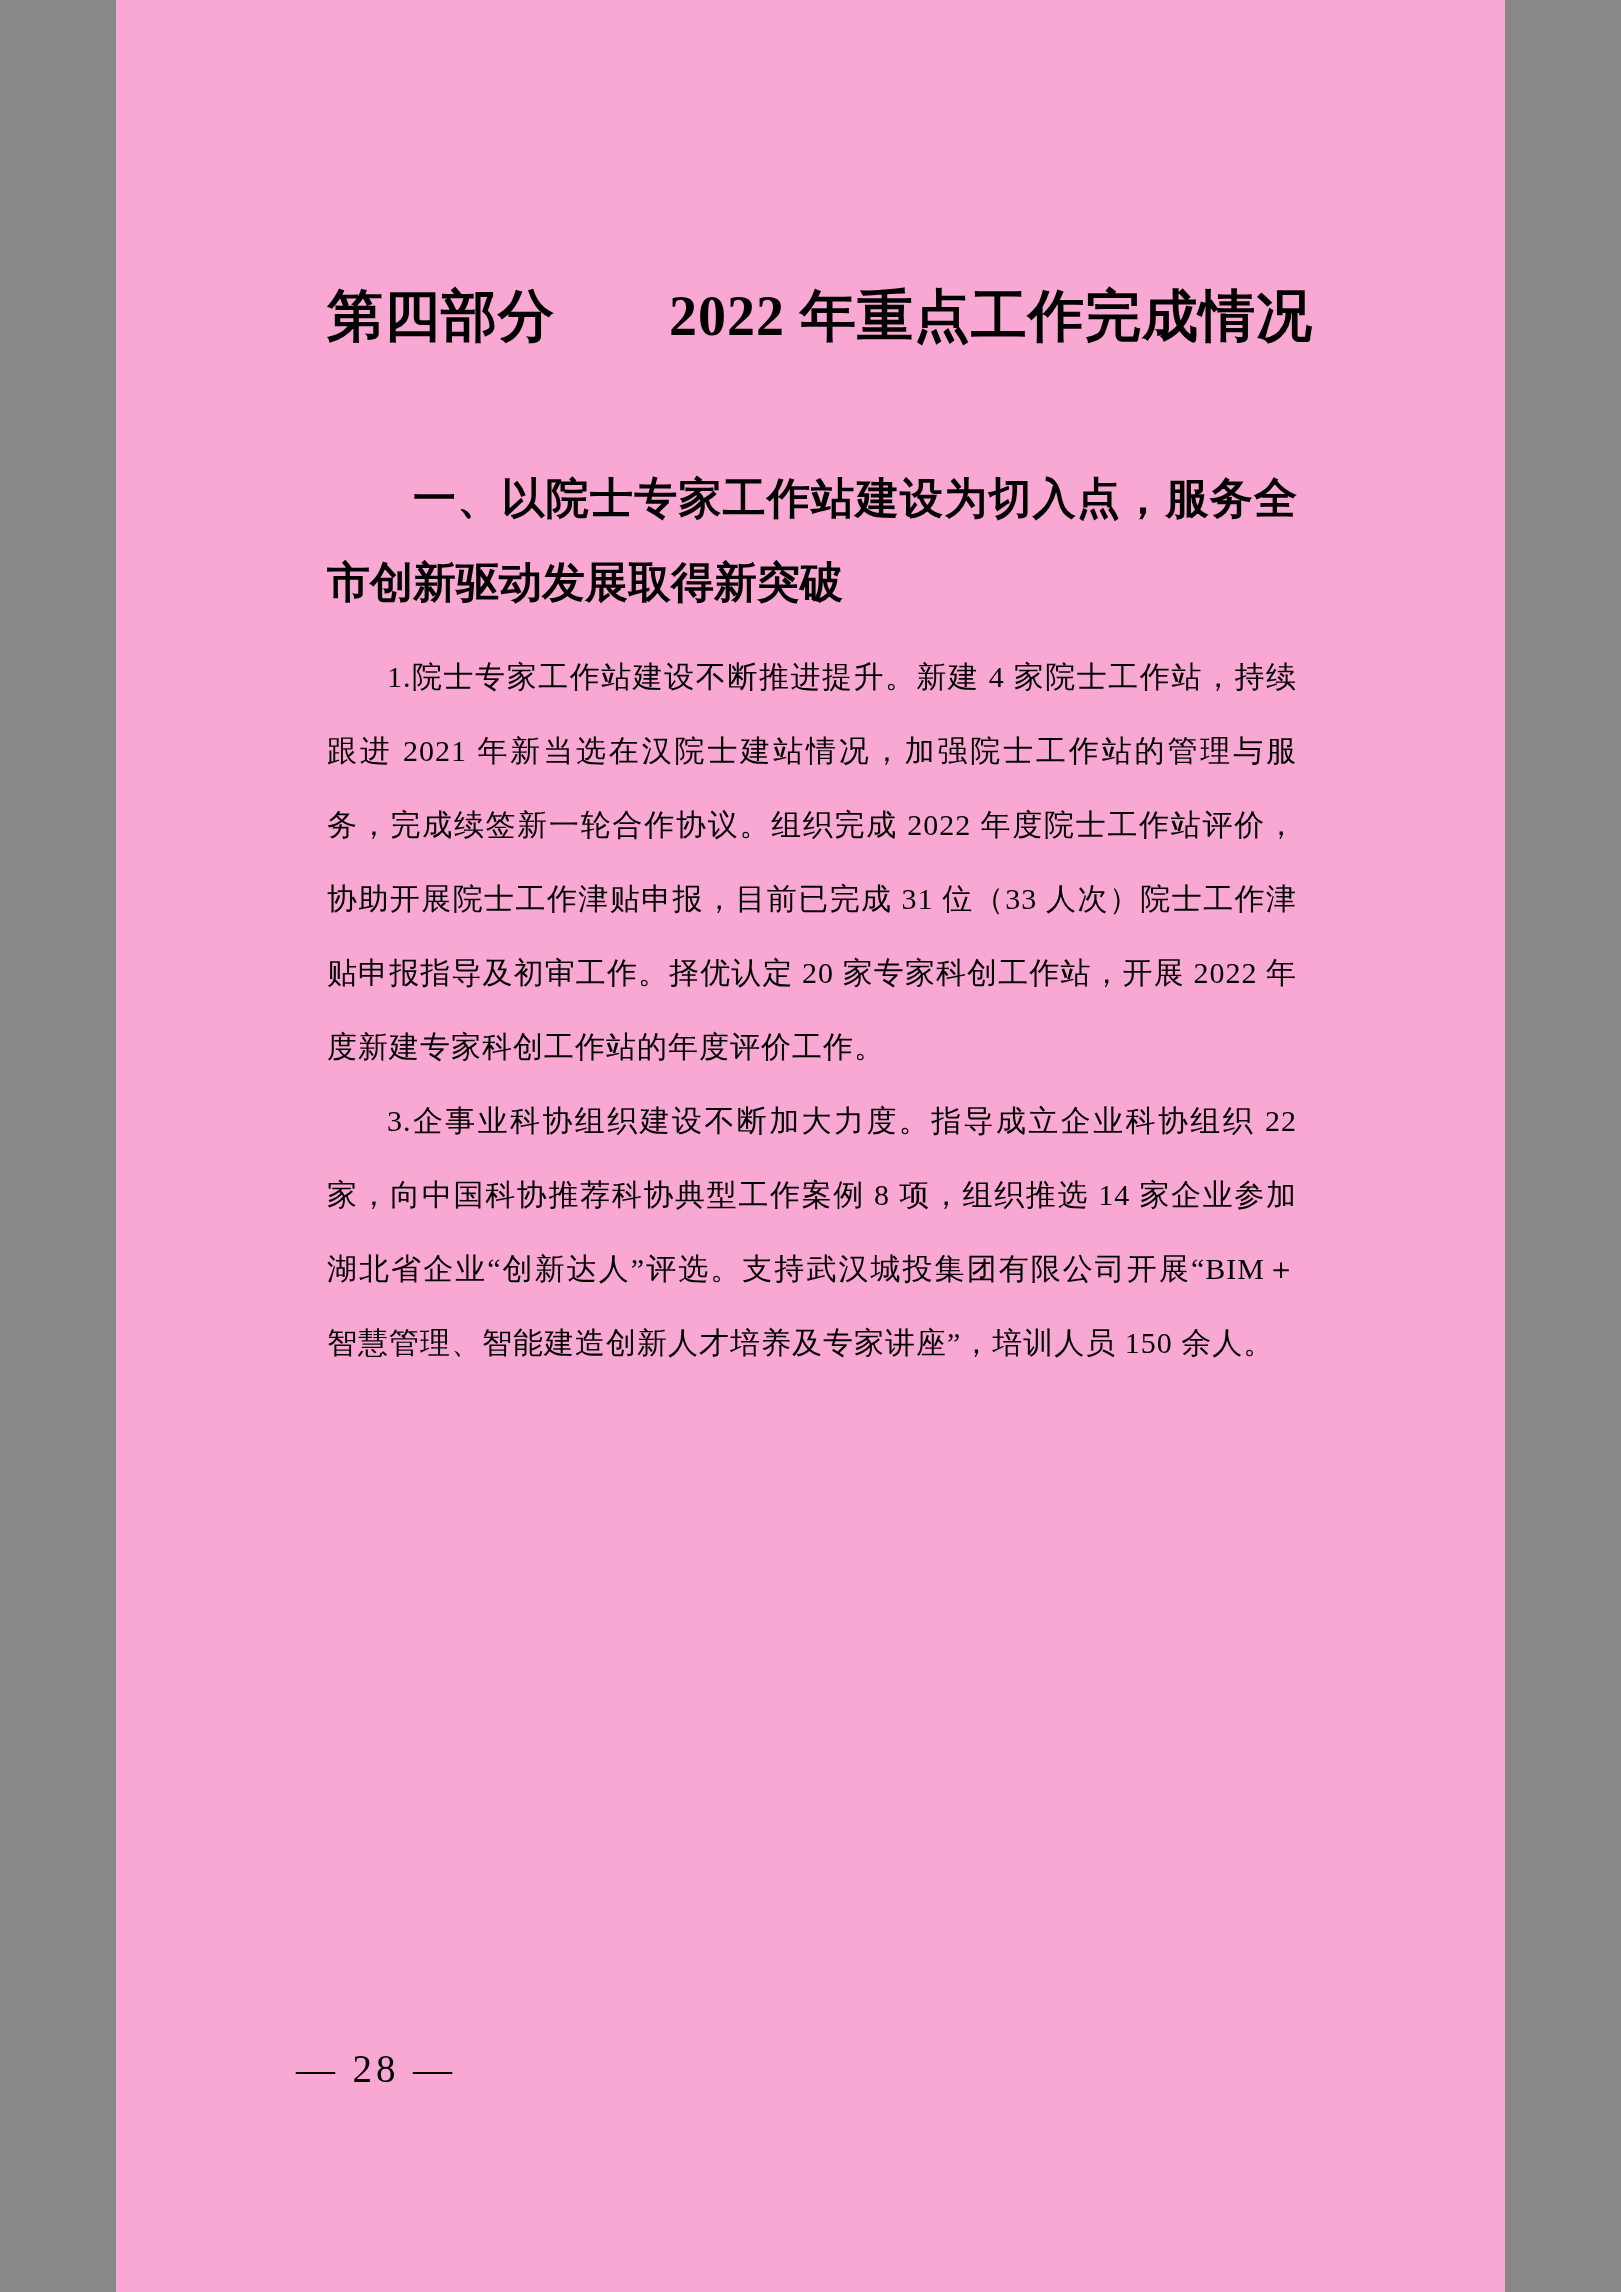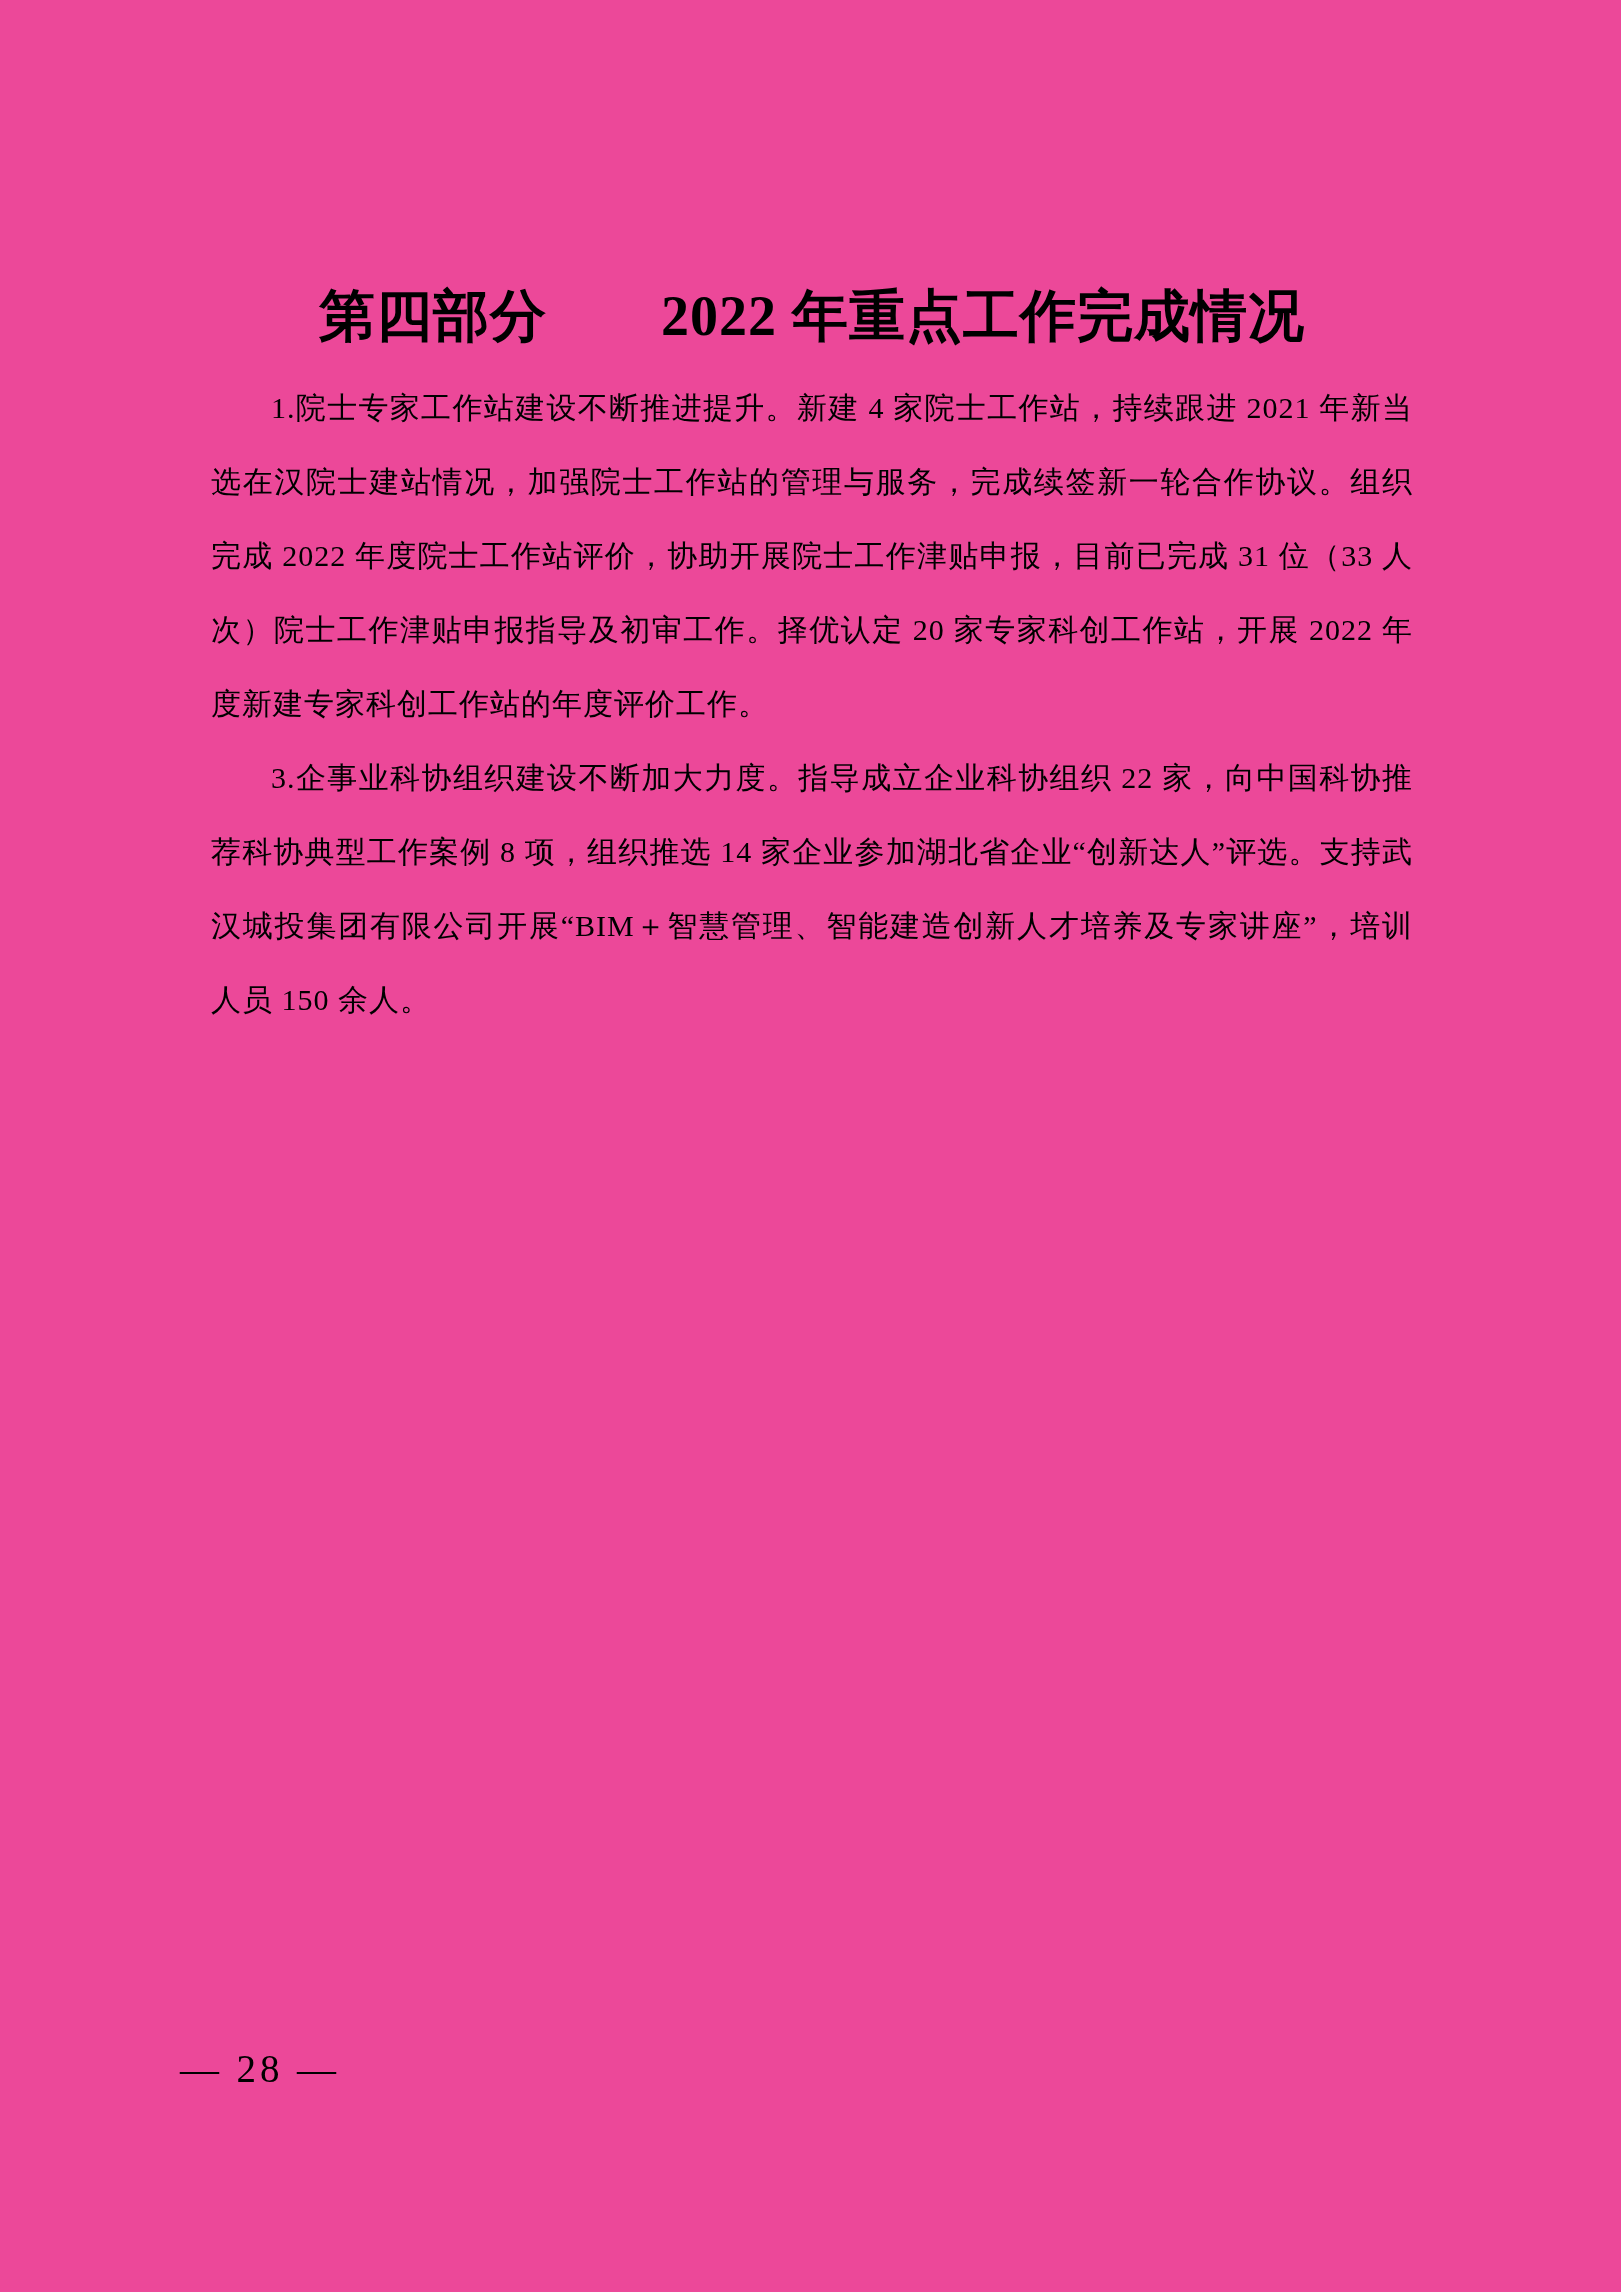--- a/index.html
+++ b/index.html
@@ -2,24 +2,24 @@
 <html><head>
 <meta charset="utf-8">
 <style>
   html, body {
     margin: 0;
     padding: 0;
     background: #888;
   }
   .page {
     position: relative;
-    width: 1621px;
+    width: 1389px;
     height: 2293px;
     margin: 0 auto;
-    background: #ec4899;
+    background: #f9a8d4;
     color: #000000;
     box-sizing: border-box;
     padding: 0 208px 0 211px;
     overflow: hidden;
     font-family: "Liberation Serif", "DejaVu Serif", serif;
   }
   .doc-title {
     margin: 0;
     padding-top: 277px;
     font-size: 56px;
@@ -62,20 +62,21 @@
     font-family: "Liberation Serif", "DejaVu Serif", serif;
   }
 </style>
 </head>
 <body>
 
 <div class="page">
 
   <h1 class="doc-title">第四部分　　2022 年重点工作完成情况</h1>
 
+  <h2 class="section-heading">一、以院士专家工作站建设为切入点，服务全市创新驱动发展取得新突破</h2>
 
   <div class="body-text">
     <p>1.院士专家工作站建设不断推进提升。新建 4 家院士工作站，持续跟进 2021 年新当选在汉院士建站情况，加强院士工作站的管理与服务，完成续签新一轮合作协议。组织完成 2022 年度院士工作站评价，协助开展院士工作津贴申报，目前已完成 31 位（33 人次）院士工作津贴申报指导及初审工作。择优认定 20 家专家科创工作站，开展 2022 年度新建专家科创工作站的年度评价工作。</p>
     <p>3.企事业科协组织建设不断加大力度。指导成立企业科协组织 22 家，向中国科协推荐科协典型工作案例 8 项，组织推选 14 家企业参加湖北省企业“创新达人”评选。支持武汉城投集团有限公司开展“BIM＋智慧管理、智能建造创新人才培养及专家讲座”，培训人员 150 余人。</p>
   </div>
 
   <div class="page-number">— 28 —</div>
 
 </div>
 

